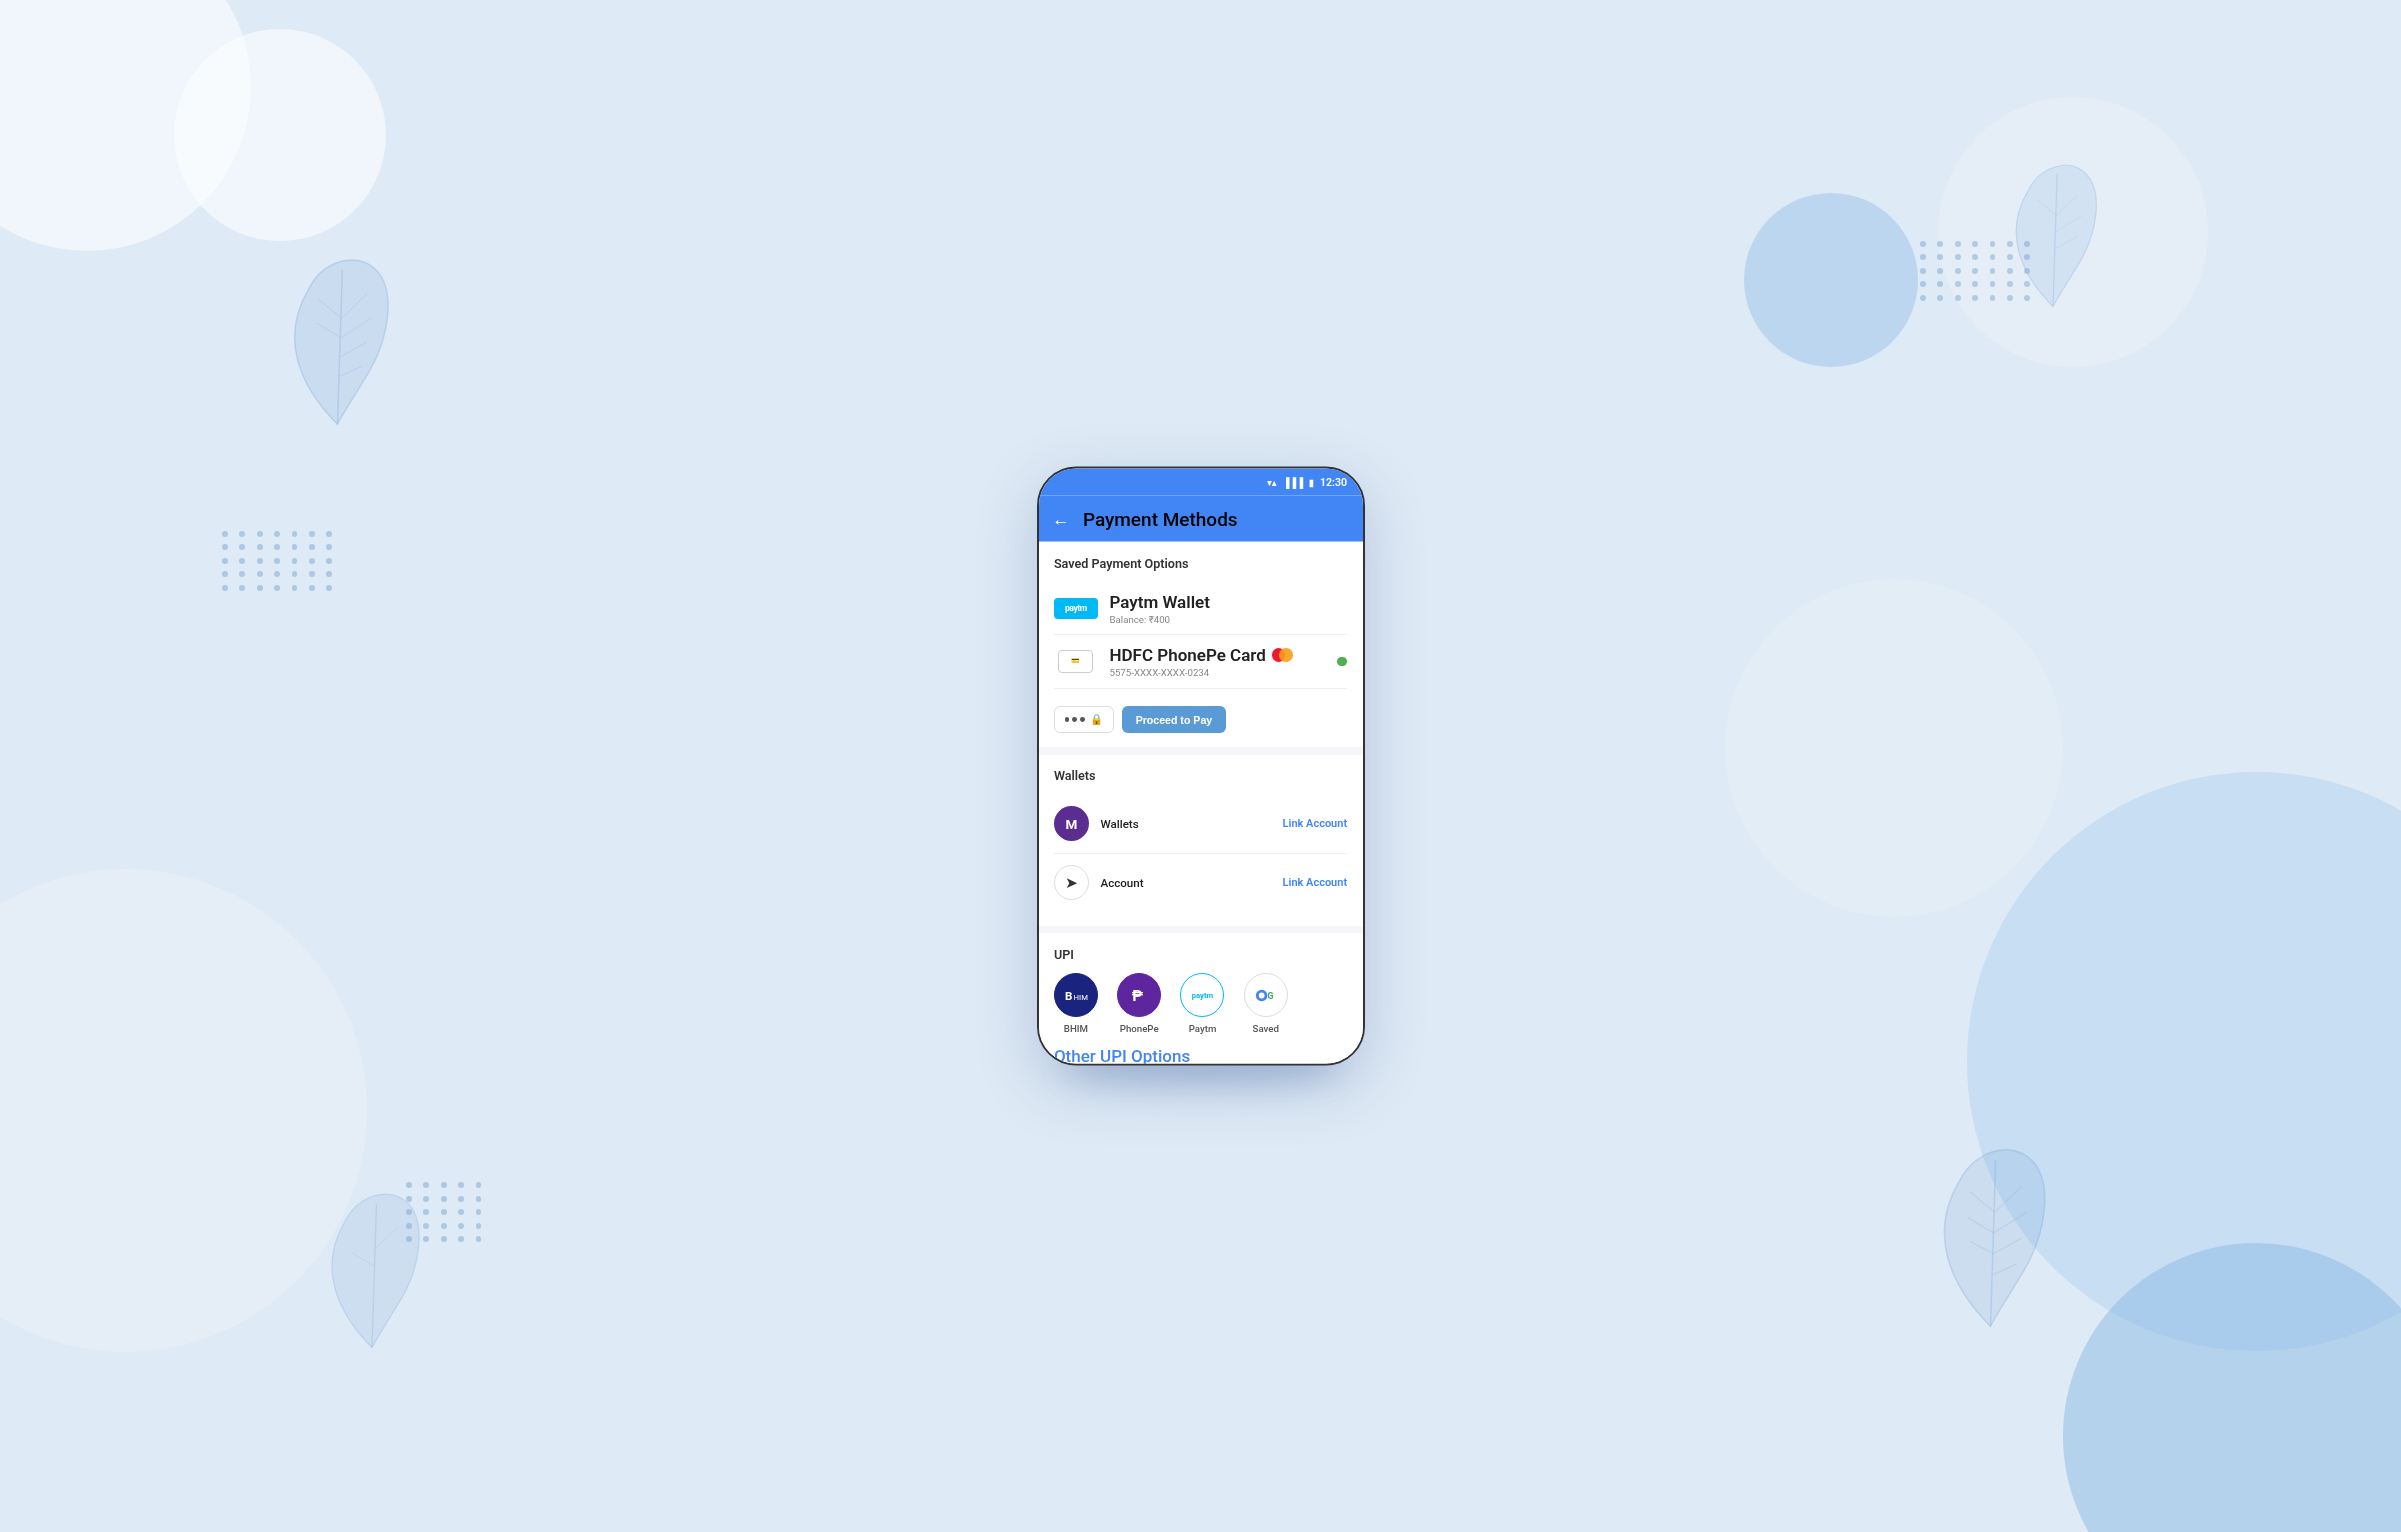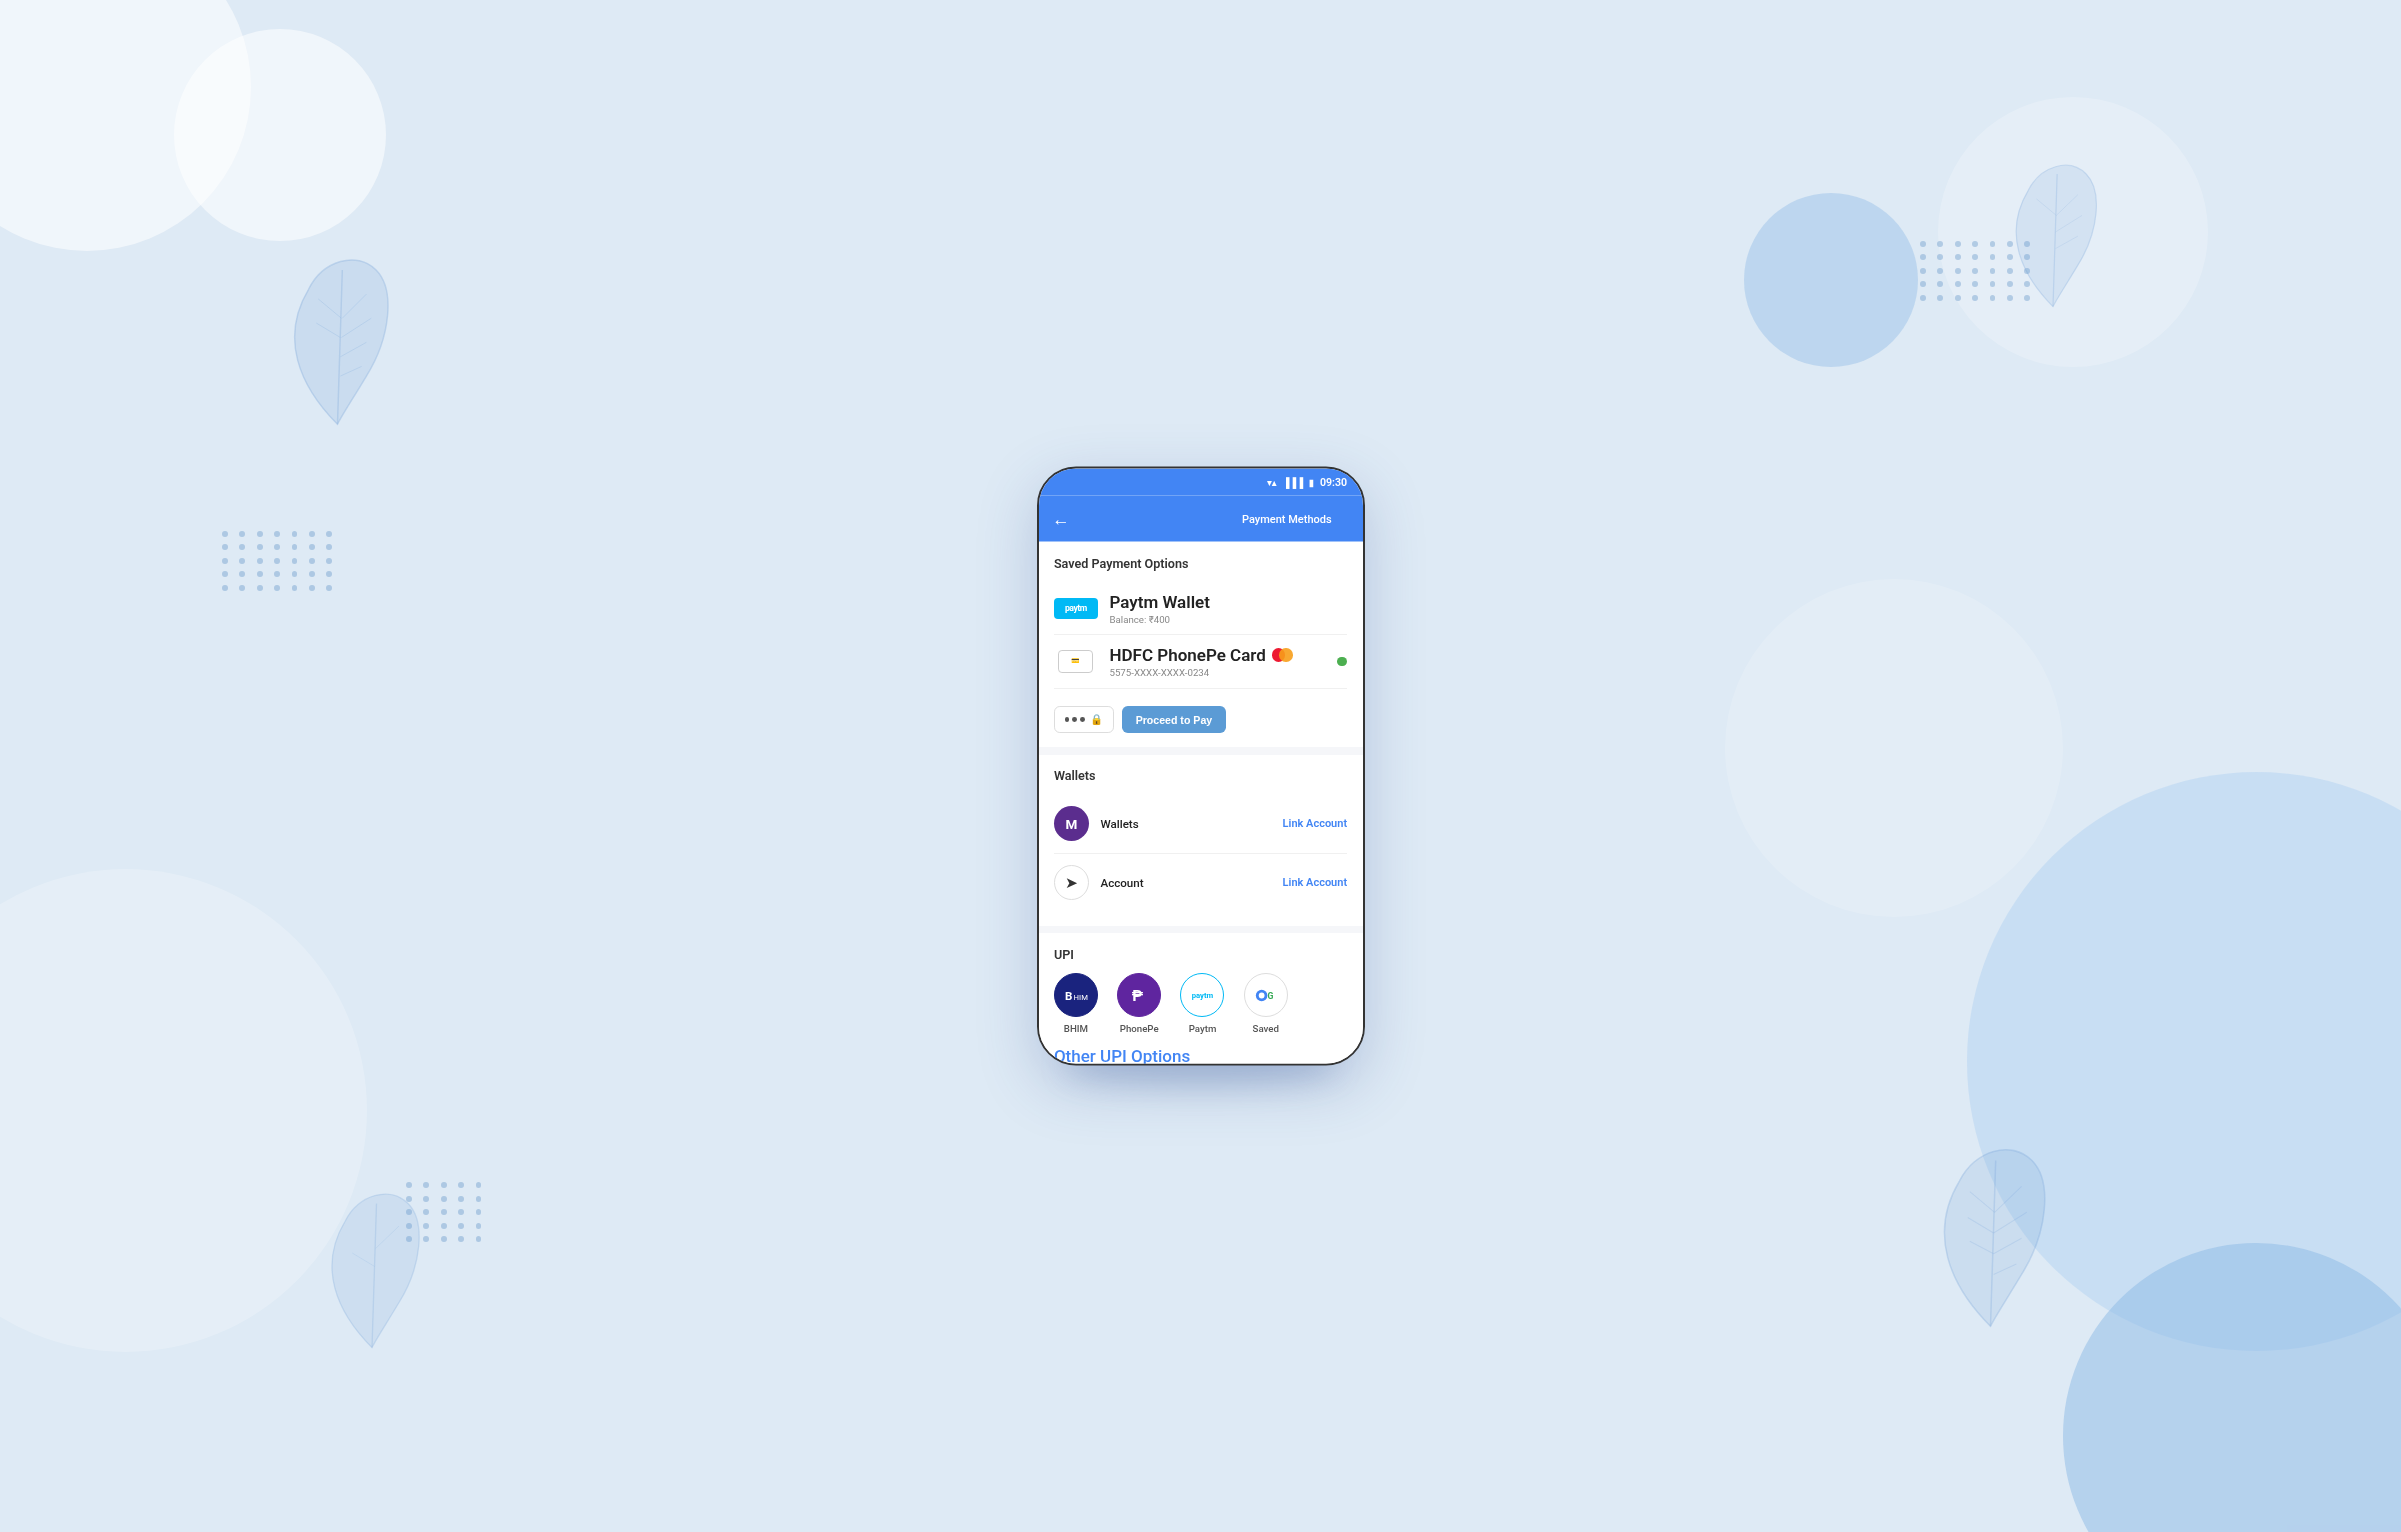--- a/index.html
+++ b/index.html
@@ -86,25 +86,25 @@
       align-items: center;
       padding: 0 13.5px;
       gap: 13.5px;
     }
     .app-bar .back-arrow {
       color: white;
       font-size: 17.4px;
       cursor: pointer;
     }
     .app-bar .title {
-      color: #ffffff;
-      font-size: 11px;
+      color: #000000;
+      font-size: 19px;
       font-weight: 500;
       flex: 1;
-      text-align: right;
+      text-align: left;
       margin-right: 17.4px;
     }
 
     
     .phone-content {
       background: #f5f6f9;
       height: calc(100% - 73px);
       overflow-y: auto;
       padding: 0;
     }
@@ -541,21 +541,21 @@
 </div>
 
 <div class="phone-container">
   <div class="phone-shadow"></div>
   <div class="phone-frame">
 
     <div class="status-bar">
       <span class="status-icon">▾▴</span>
       <span class="status-icon">▐▐▐</span>
       <span class="status-icon">▮</span>
-      <span class="time">09:30</span>
+      <span class="time">12:30</span>
     </div>
 
     <div class="app-bar">
       <span class="back-arrow">←</span>
       <span class="title">Payment Methods</span>
     </div>
 
     <div class="phone-content">
 
       <div class="section">

